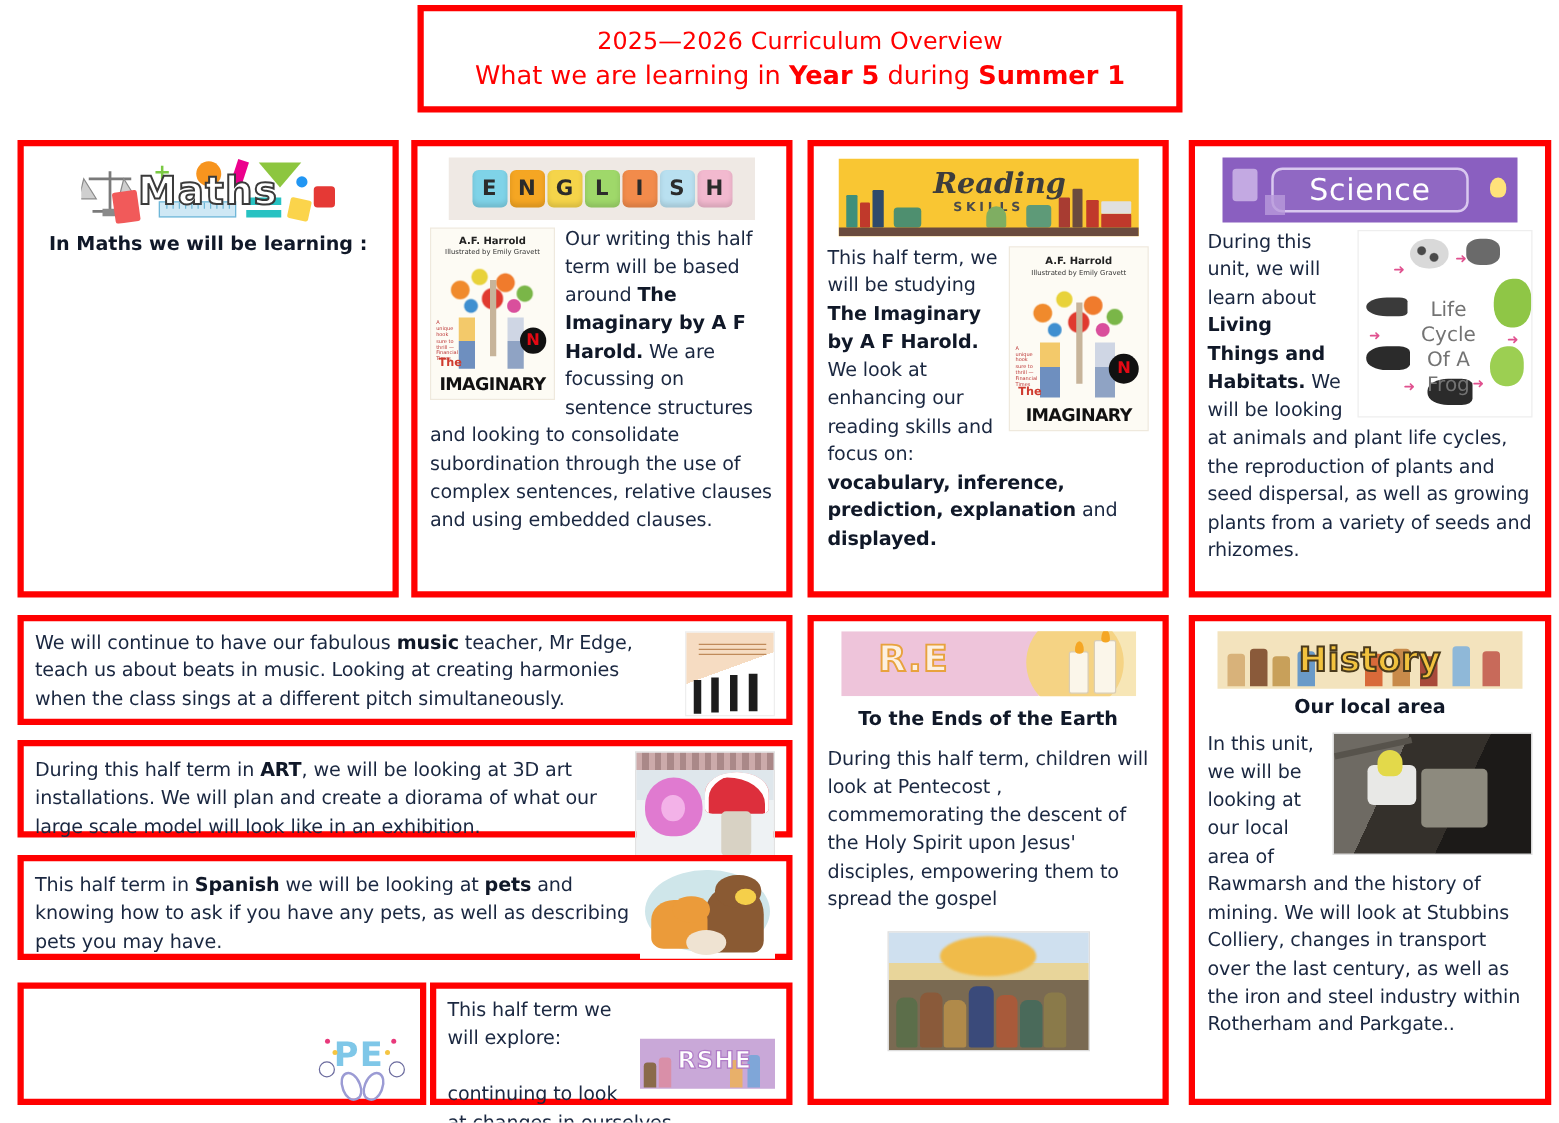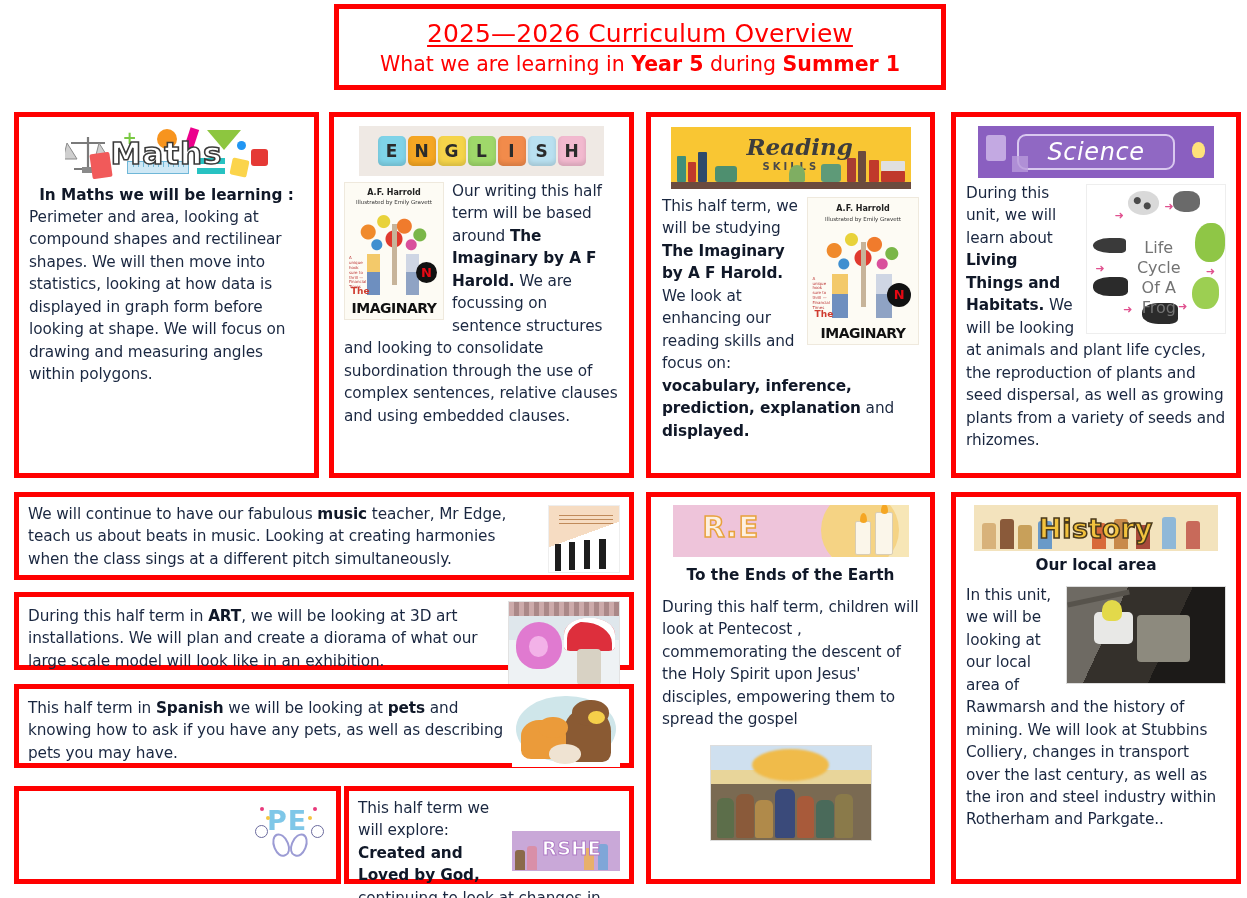--- a/index.html
+++ b/index.html
@@ -25,22 +25,21 @@
     display: flex; flex-direction: column;
     align-items: center; justify-content: center;
     gap: 4px;
   }
   .hdr-line {
     color: #ff0000;
     font-family: "DejaVu Sans", sans-serif;
     white-space: nowrap;
   }
   #header-title {
-    font-size: 25px;
-    text-decoration: underline;
+    font-size: 19px;
     text-underline-offset: 3px;
     letter-spacing: .1px;
   }
   #header-sub { font-size: 20.5px; }
   #header-sub b { font-weight: 700; }
 
   
   .body-text {
     font-family: "DejaVu Sans", sans-serif;
     color: #1a2740;
@@ -114,21 +113,21 @@
     position: absolute; left: 92px; top: 34px; font-size: 10px;
     letter-spacing: 3px; color: #4a4a4a; font-weight: 700;
   }
   .read-bar { position: absolute; bottom: 0; left: 0; right: 0; height: 7px; background: #6b4b3e; }
   .bk { position: absolute; bottom: 7px; border-radius: 1px; }
 
   
   .sci-banner {
     margin: 4px auto 4px; width: 236px; height: 52px;
     background: #8a5fc0; position: relative; display: flex;
-    align-items: center; justify-content: center; font-style: italic;
+    align-items: center; justify-content: center;
   }
   .sci-plate {
     border: 2px solid #d9c8ef; border-radius: 9px;
     padding: 2px 28px; background: rgba(255,255,255,.06);
   }
   .sci-word { font-size: 24px; color: #fff; font-weight: 400; letter-spacing: .6px; }
   .sci-bulb { position: absolute; right: 9px; top: 16px; width: 13px; height: 16px; background: #ffe27a; border-radius: 50% 50% 40% 40%; }
   .sci-micro { position: absolute; left: 8px; top: 9px; width: 20px; height: 26px; background: #cdb6e8; border-radius: 3px; opacity:.85; }
   .sci-beaker { position: absolute; left: 34px; top: 30px; width: 16px; height: 16px; background: #b89adb; opacity:.8; }
 
@@ -251,21 +250,21 @@
 
   
   #panel-maths   { left: 14px;  top: 112px; width: 305px; height: 366px; padding: 6px 10px 0; }
   #panel-english { left: 329px; top: 112px; width: 305px; height: 366px; padding: 5px 10px 0; }
   #panel-reading { left: 646px; top: 112px; width: 289px; height: 366px; padding: 6px 11px 0; }
   #panel-science { left: 951px; top: 112px; width: 290px; height: 366px; padding: 5px 10px 0; }
 
   #panel-music   { left: 14px;  top: 492px; width: 620px; height: 88px;  padding: 6px 9px; }
   #panel-art     { left: 14px;  top: 592px; width: 620px; height: 78px;  padding: 8px 9px; }
   #panel-spanish { left: 14px;  top: 684px; width: 620px; height: 84px;  padding: 8px 9px; }
-  #panel-pe      { left: 14px;  top: 786px; width: 327px; height: 98px;  padding: 0 9px; }
+  #panel-pe      { left: 14px;  top: 786px; width: 327px; height: 98px;  padding: 24px 9px; }
   #panel-rshe    { left: 344px; top: 786px; width: 290px; height: 98px;  padding: 6px 9px; }
 
   #panel-re      { left: 646px; top: 492px; width: 289px; height: 392px; padding: 5px 11px 0; }
   #panel-history { left: 951px; top: 492px; width: 290px; height: 392px; padding: 5px 10px 0; }
   .flow-img { float: right; margin: 2px 0 2px 8px; }
   .flow-img-l { float: left; margin: 2px 8px 2px 0; }
 </style>
 </head>
 <body>
 
@@ -303,21 +302,20 @@
           <i style="left: 55px;"></i>
         </span>
       <span class="m-deco m-teal1"></span>
       <span class="m-deco m-teal2"></span>
       <span class="m-deco m-dice"></span>
       <span class="m-deco m-red-dice"></span>
       <span class="m-deco m-blue-dot"></span>
       <span class="maths-word">Maths</span>
     </div>
     <div class="center-head">In Maths we will be learning :</div>
-    <div class="body-text">Perimeter and area, looking at compound shapes and rectilinear shapes. We will then move into statistics, looking at how data is displayed in graph form before looking at shape. We will focus on drawing and measuring angles within polygons.</div>
   </div>
 
   <div class="panel" id="panel-english">
     <div class="banner eng-banner">
       <span class="bead" style="background:#7fd3e8">E</span>
       <span class="bead" style="background:#f5a623">N</span>
       <span class="bead" style="background:#f5d44a">G</span>
       <span class="bead" style="background:#9fd86a">L</span>
       <span class="bead" style="background:#f28b4b">I</span>
       <span class="bead" style="background:#b9e0f0">S</span>
@@ -453,21 +451,21 @@
   </div>
 
   <div class="panel" id="panel-rshe">
     <div class="rshe-banner flow-img" style="margin-top:34px">
       <span class="rfig" style="left:3px; height:20px; background:#8a6a4a"></span>
       <span class="rfig" style="left:15px;height:24px; background:#d98fa8"></span>
       <span class="rfig" style="left:72px;height:22px; background:#e8b06a"></span>
       <span class="rfig" style="left:86px;height:26px; background:#7fa6d8"></span>
       <span class="rshe-word">RSHE</span>
     </div>
-    <div class="body-text"><span>This half term we will explore:</span><br><b>Created and Loved by God,</b><br><span>continuing to look at  changes in ourselves.</span></div>
+    <div class="body-text"><span>This half term we will explore:</span><br><br><span>continuing to look at  changes in ourselves.</span></div>
   </div>
 
   <div class="panel" id="panel-history">
     <div class="banner hist-banner">
       <span class="hfig" style="left:8px; height:26px; background:#d8b27a"></span>
       <span class="hfig" style="left:26px;height:30px; background:#8a5a3a"></span>
       <span class="hfig" style="left:44px;height:24px; background:#c8a05a"></span>
       <span class="hfig" style="left:64px;height:28px; background:#6a9ac8"></span>
       <span class="hfig" style="left:118px;height:26px;background:#d86a3a"></span>
       <span class="hfig" style="left:140px;height:30px;background:#c88a4a"></span>

